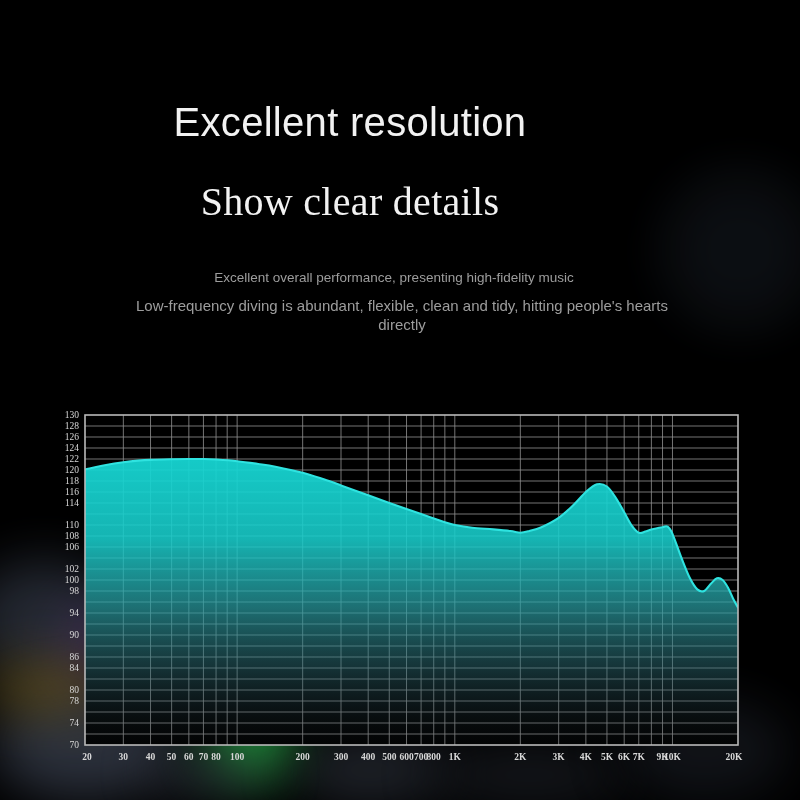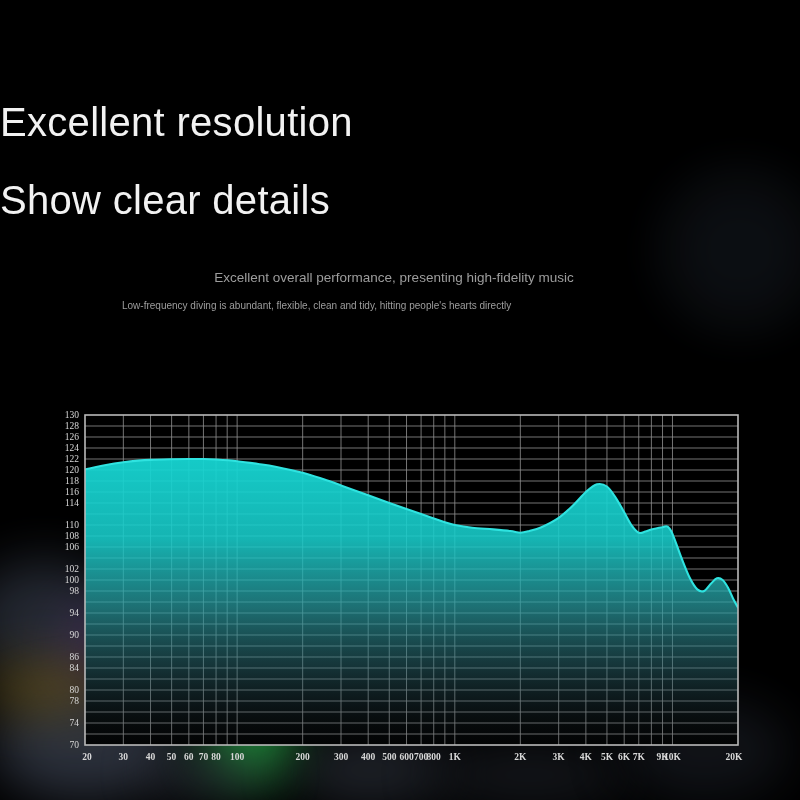--- a/index.html
+++ b/index.html
@@ -19,34 +19,34 @@
   .b5 { left:205px; top:688px; width:92px;  height:92px;  background:#1f9b3c; opacity:.95; }
   .b6 { left:290px; top:735px; width:160px; height:70px;  background:#2d323c; opacity:.7; }
   .b7 { left:430px; top:745px; width:200px; height:60px;  background:#23272f; opacity:.6; }
   .b8 { left:150px; top:745px; width:120px; height:55px;  background:#343a46; opacity:.6; }
   .b9 { left:620px; top:700px; width:170px; height:100px; background:#15181e; opacity:.8; }
   .b10{ left:660px; top:170px; width:160px; height:160px; background:#0d1014; opacity:.9; }
 
   
   #hero { position:absolute; left:0; top:0; width:800px; z-index:3; }
   .h1 {
-    text-align:left; color:#f2f2f2;
+    text-align:center; color:#f2f2f2;
     font-size:40px; font-weight:400; letter-spacing:.3px;
     position:absolute; left:0; width:700px;
   }
   #title1 { top:100px; }
-  #title2 { top:178px; }
+  #title2 { top:178px;font-family:Liberation Serif, serif; }
   .sub1 {
     position:absolute; top:270px; left:0; width:788px;
     text-align:center; color:#9d9d9d; font-size:13.5px; font-weight:400;
   }
   .sub2 {
     position:absolute; top:296px; left:122px; width:560px;
-    color:#9d9d9d; font-size:10px; line-height:19px; font-weight:400;
-    text-align:left;
+    color:#9d9d9d; font-size:15px; line-height:19px; font-weight:400;
+    text-align:center;
   }
 
   
   #chart-wrap { position:absolute; left:0; top:0; width:660px; height:800px; z-index:2; }
   #chart-svg { display:block; }
   .ylab { fill:#d8d8d8; font-size:9.5px; font-family:"Liberation Serif", serif; text-anchor:end; }
   .xlab { fill:#d8d8d8; font-size:9.5px; font-family:"Liberation Serif", serif; text-anchor:middle; font-weight:bold; }
 </style>
 </head>
 <body>

